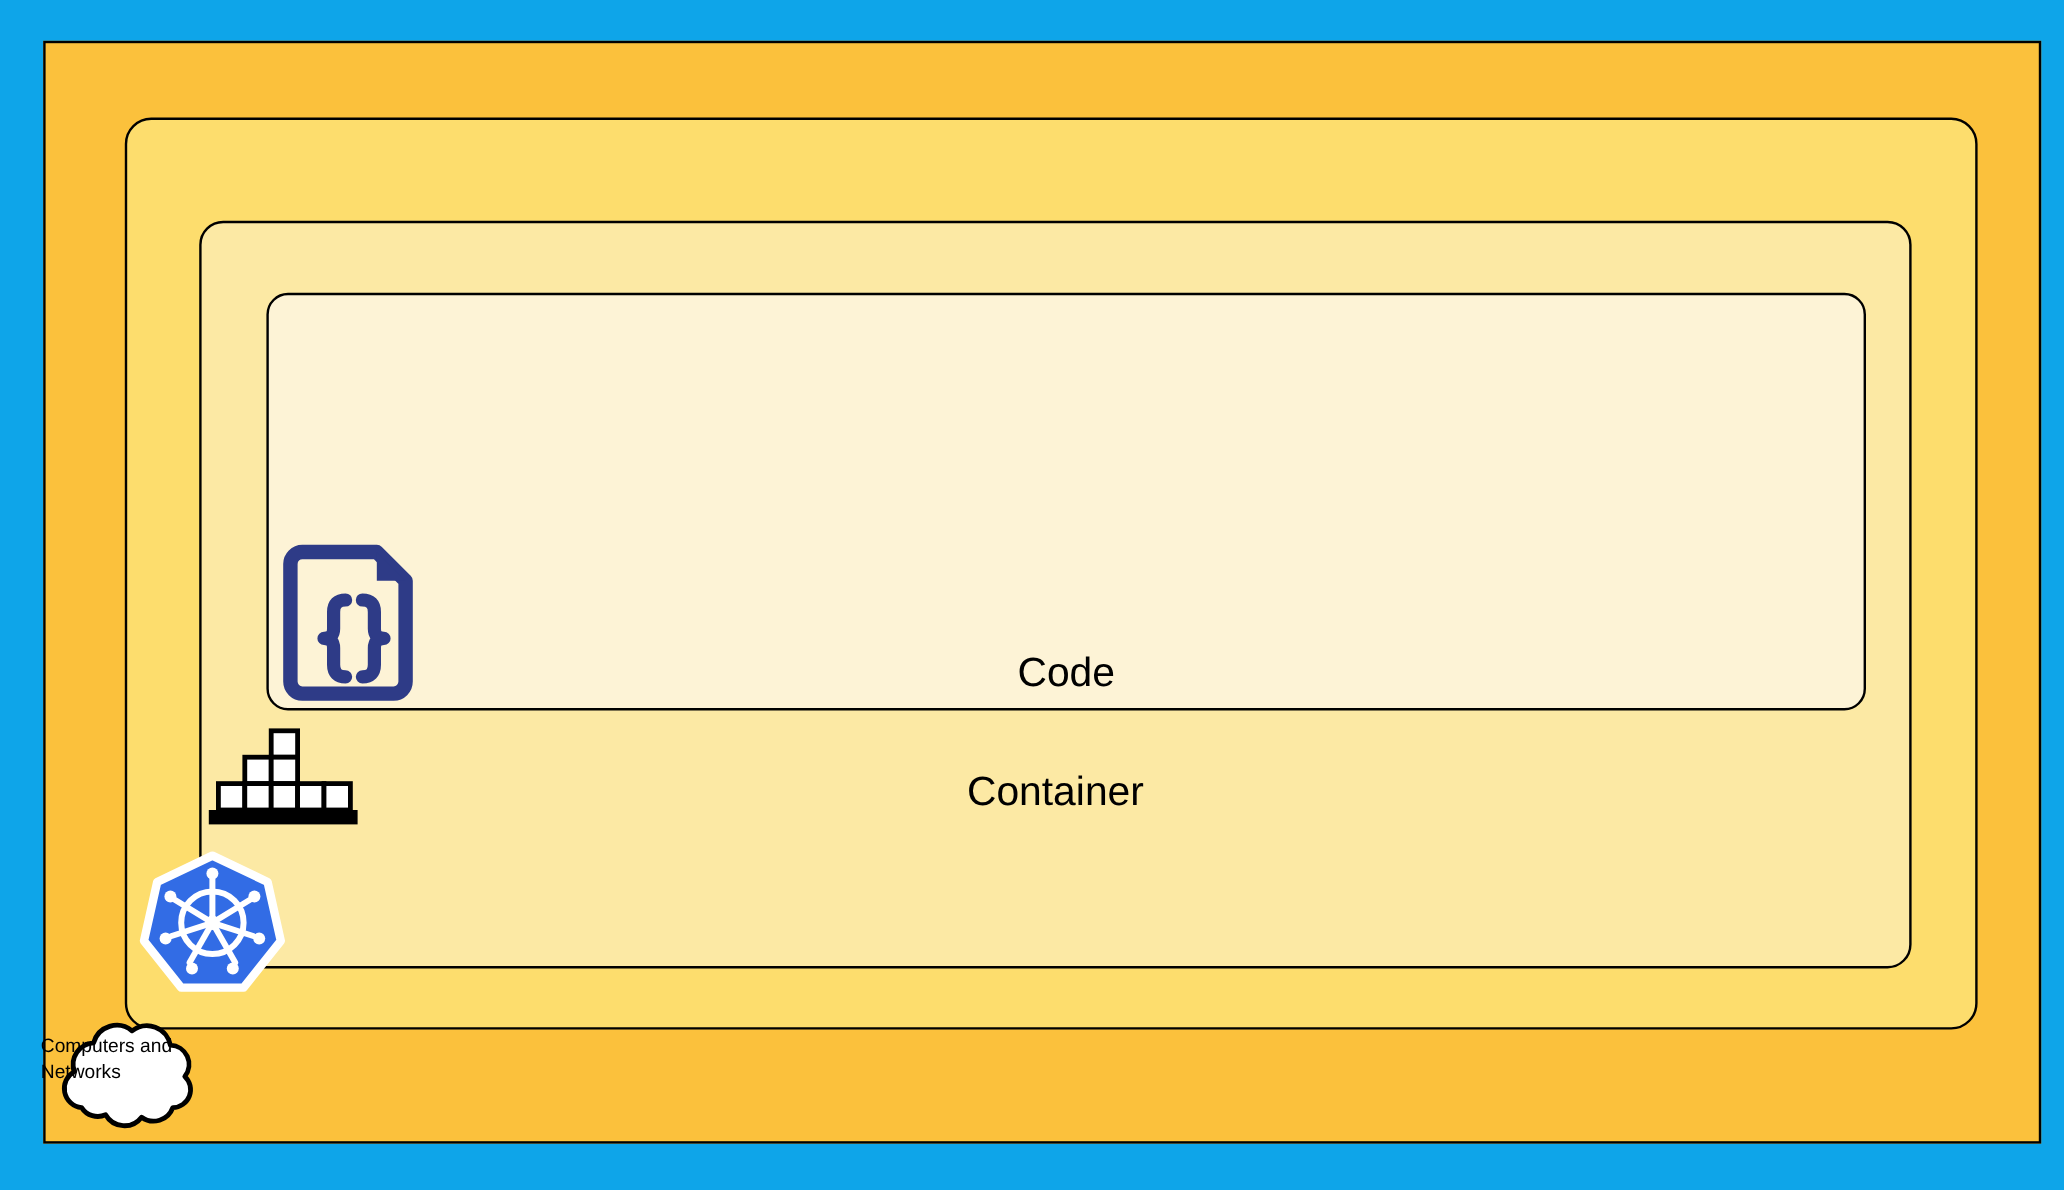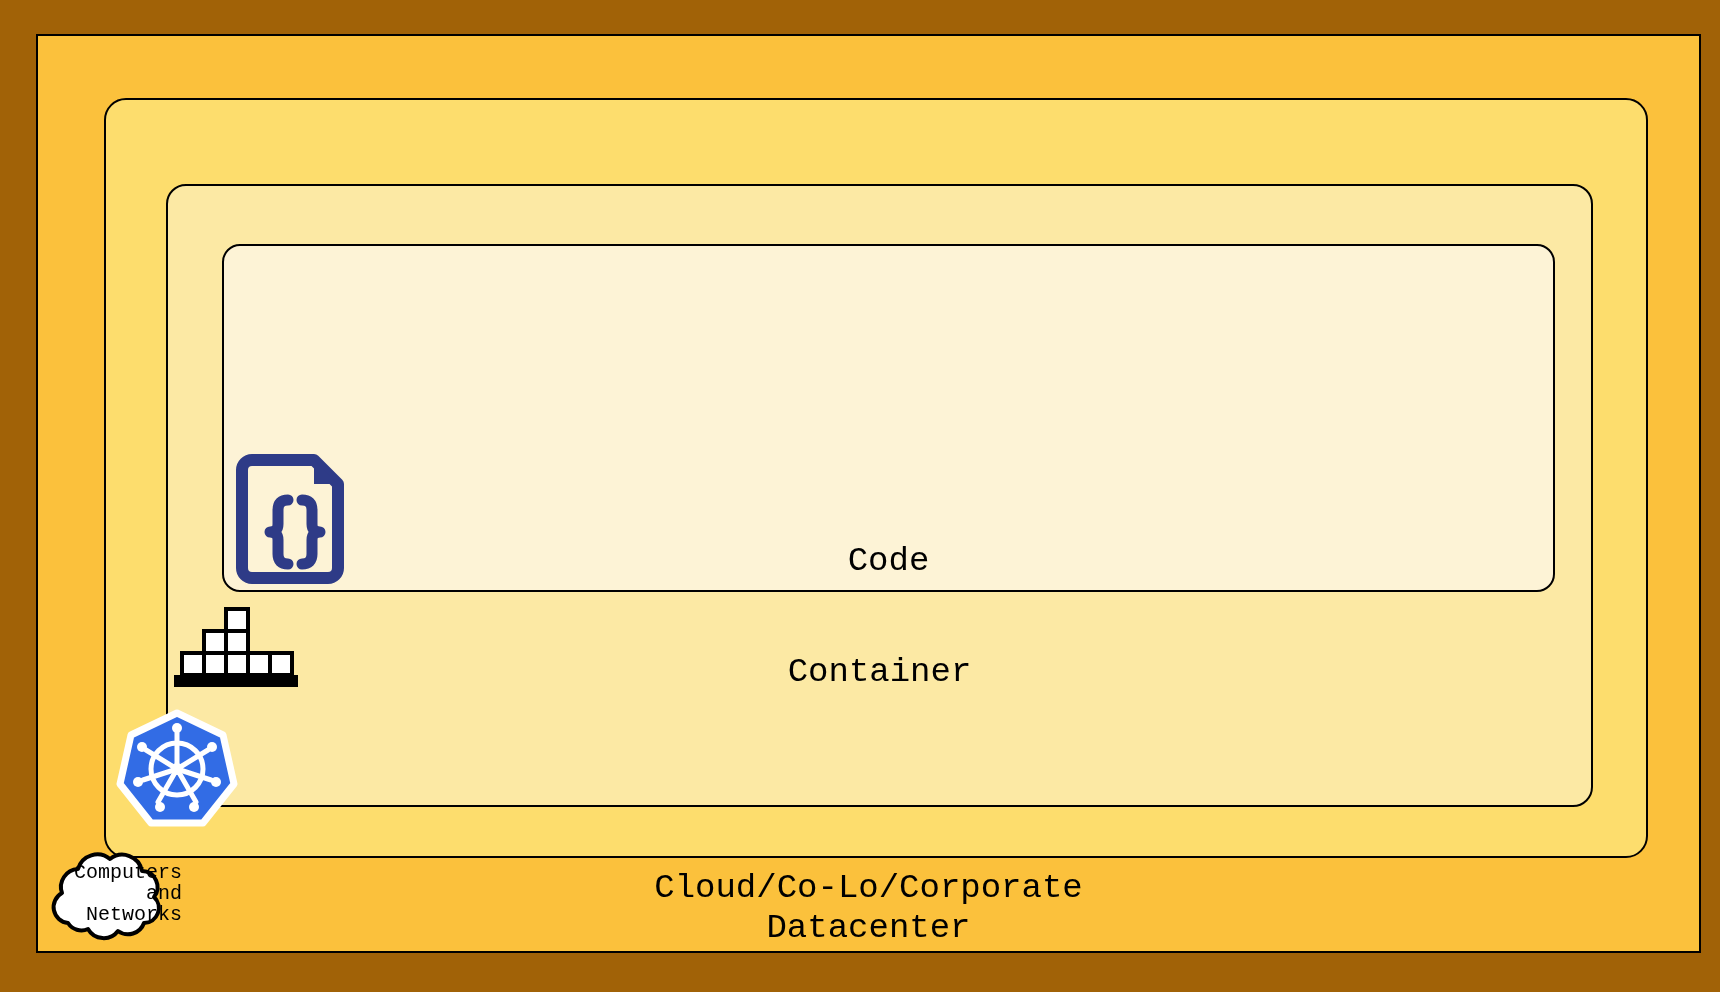--- a/index.html
+++ b/index.html
@@ -12,22 +12,21 @@
     width: 1720px;
     height: 992px;
     font-family: "Liberation Sans", sans-serif;
     overflow: hidden;
   }
 
   #canvas {
     position: relative;
     width: 1720px;
     height: 992px;
-    background: #a16207;
-    font-family: Liberation Mono, monospace;
+    background: #0ea5e9;
   }
 
   
   .layer {
     position: absolute;
     box-sizing: border-box;
     border: 2px solid #000000;
   }
 
   .layer-datacenter {
@@ -80,21 +79,20 @@
   .label-code {
     left: 222px;
     top: 541px;
     width: 1333px;
   }
 
   .label-container {
     left: 166px;
     top: 640px;
     width: 1427px;
-    margin-top: 12px;
   }
 
   .label-cluster {
     left: 104px;
     top: 795px;
     width: 1544px;
   }
 
   .label-datacenter {
     left: 36px;
@@ -133,22 +131,22 @@
     top: 845px;
     width: 148px;
     height: 98px;
   }
 
   .cloud-text {
     position: absolute;
     left: 34px;
     top: 862px;
     width: 148px;
-    text-align: right;
-    font-size: 20px;
+    text-align: left;
+    font-size: 16px;
     line-height: 21px;
     color: #000000;
     white-space: pre-line;
     pointer-events: none;
   }
 
   svg { display: block; overflow: visible; }
 </style>
 </head>
 <body>
@@ -161,22 +159,20 @@
 
   <div class="layer layer-container"></div>
 
   <div class="layer layer-code"></div>
 
   <div class="layer-label label-code">Code</div>
 
   <div class="layer-label label-container">Container</div>
 
 
-  <div class="layer-label label-datacenter">Cloud/Co-Lo/Corporate
-Datacenter</div>
 
   <div class="icon-wrap icon-code">
     <svg width="112" height="128" viewBox="0 0 112 128">
       <path d="M14 10 h62 l24 24 v84 a10 10 0 0 1 -10 10 h-76 a10 10 0 0 1 -10 -10 v-98 a10 10 0 0 1 10 -10 z" fill="none" stroke="#2e3b87" stroke-width="12" stroke-linejoin="round"></path>
       <path d="M76 10 v24 h24 z" fill="#2e3b87"></path>
       <path d="M50 50 q-10 0 -10 10 v14 q0 8 -8 8 q8 0 8 8 v14 q0 10 10 10" fill="none" stroke="#2e3b87" stroke-width="11" stroke-linecap="round" stroke-linejoin="round"></path>
       <path d="M64 50 q10 0 10 10 v14 q0 8 8 8 q-8 0 -8 8 v14 q0 10 -10 10" fill="none" stroke="#2e3b87" stroke-width="11" stroke-linecap="round" stroke-linejoin="round"></path>
     </svg>
   </div>
 

